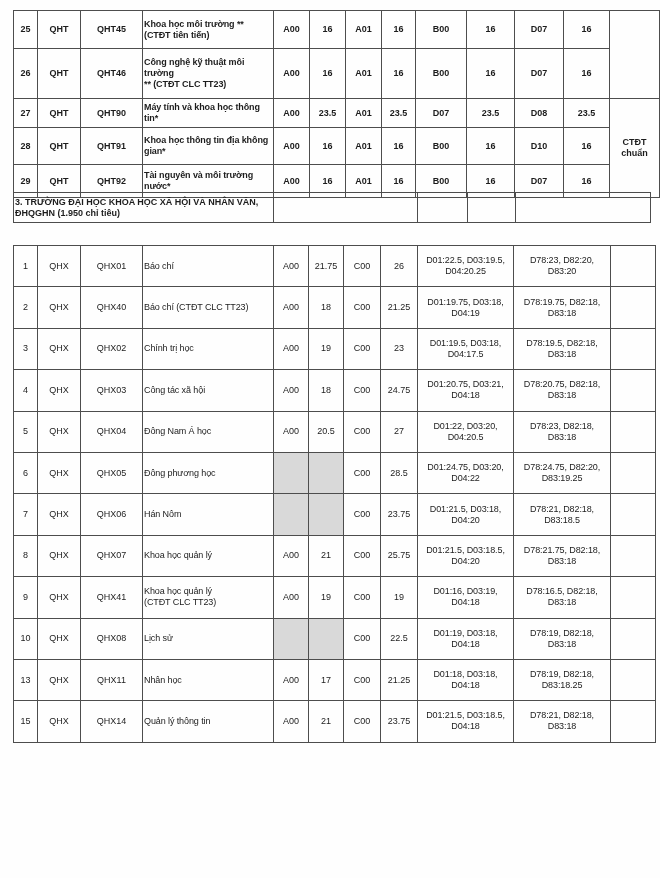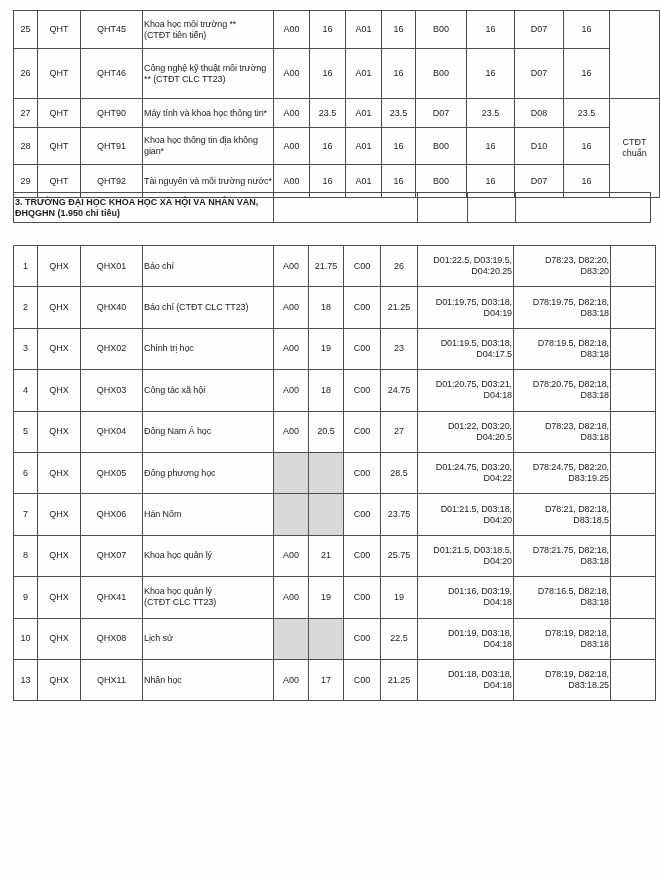--- a/index.html
+++ b/index.html
@@ -3,25 +3,25 @@
 <meta charset="utf-8">
 <style>
   html,body{margin:0;padding:0;background:#ffffff;}
   body{width:660px;height:878px;font-family:"Liberation Sans",sans-serif;color:#1c1c1c;}
   .page{position:relative;width:660px;height:878px;background:#fefefe;overflow:hidden;}
   table.tbl{border-collapse:collapse;table-layout:fixed;position:absolute;}
   table.tbl td{border:1px solid #4d4d4d;font-size:9px;line-height:11px;vertical-align:middle;
                overflow:hidden;padding:1px;}
   .c{text-align:center;}
   .name{text-align:left;padding:1px 1px 1px 4px;white-space:pre-line;letter-spacing:-0.1px;}
-  .dcell{text-align:right;padding:1px 1px 1px 5px;white-space:pre-line;letter-spacing:-0.1px;}
+  .dcell{text-align:center;padding:1px 1px 1px 5px;white-space:pre-line;letter-spacing:-0.1px;}
   .gray{background:#d9d9d9;}
   .note{white-space:pre-line;}
   .title{font-weight:bold;text-align:left;padding:2px 2px 2px 6px;white-space:pre-line;font-size:9px;}
-  .qht{left:13px;top:10px;width:646px;}
+  .qht{left:13px;top:10px;width:646px;font-weight:bold;}
   .qht tr:nth-child(1){height:38px;}
   .qht tr:nth-child(2){height:50px;}
   .qht tr:nth-child(3){height:29px;}
   .qht tr:nth-child(4){height:37px;}
   .qht tr:nth-child(5){height:33px;}
   .hdr{left:13px;top:192px;width:637px;}
   .hdr tr{height:30px;}
   .qhx{left:13px;top:245px;width:642px;}
   .qhx tr{height:41.4px;}
 </style>
@@ -319,16 +319,31 @@
           <td class="c">A00</td>
           <td class="c">17</td>
           <td class="c">C00</td>
           <td class="c">21.25</td>
           <td class="dcell">D01:18, D03:18,
 D04:18</td>
           <td class="dcell">D78:19, D82:18,
 D83:18.25</td>
           <td class="c"></td>
         </tr>
+        <tr>
+          <td class="c">15</td>
+          <td class="c">QHX</td>
+          <td class="c">QHX14</td>
+          <td class="name">Quản lý thông tin</td>
+          <td class="c">A00</td>
+          <td class="c">21</td>
+          <td class="c">C00</td>
+          <td class="c">23.75</td>
+          <td class="dcell">D01:21.5, D03:18.5,
+D04:18</td>
+          <td class="dcell">D78:21, D82:18,
+D83:18</td>
+          <td class="c"></td>
+        </tr>
       </tbody>
   </table>
 
 </div>
 
 </body></html>

